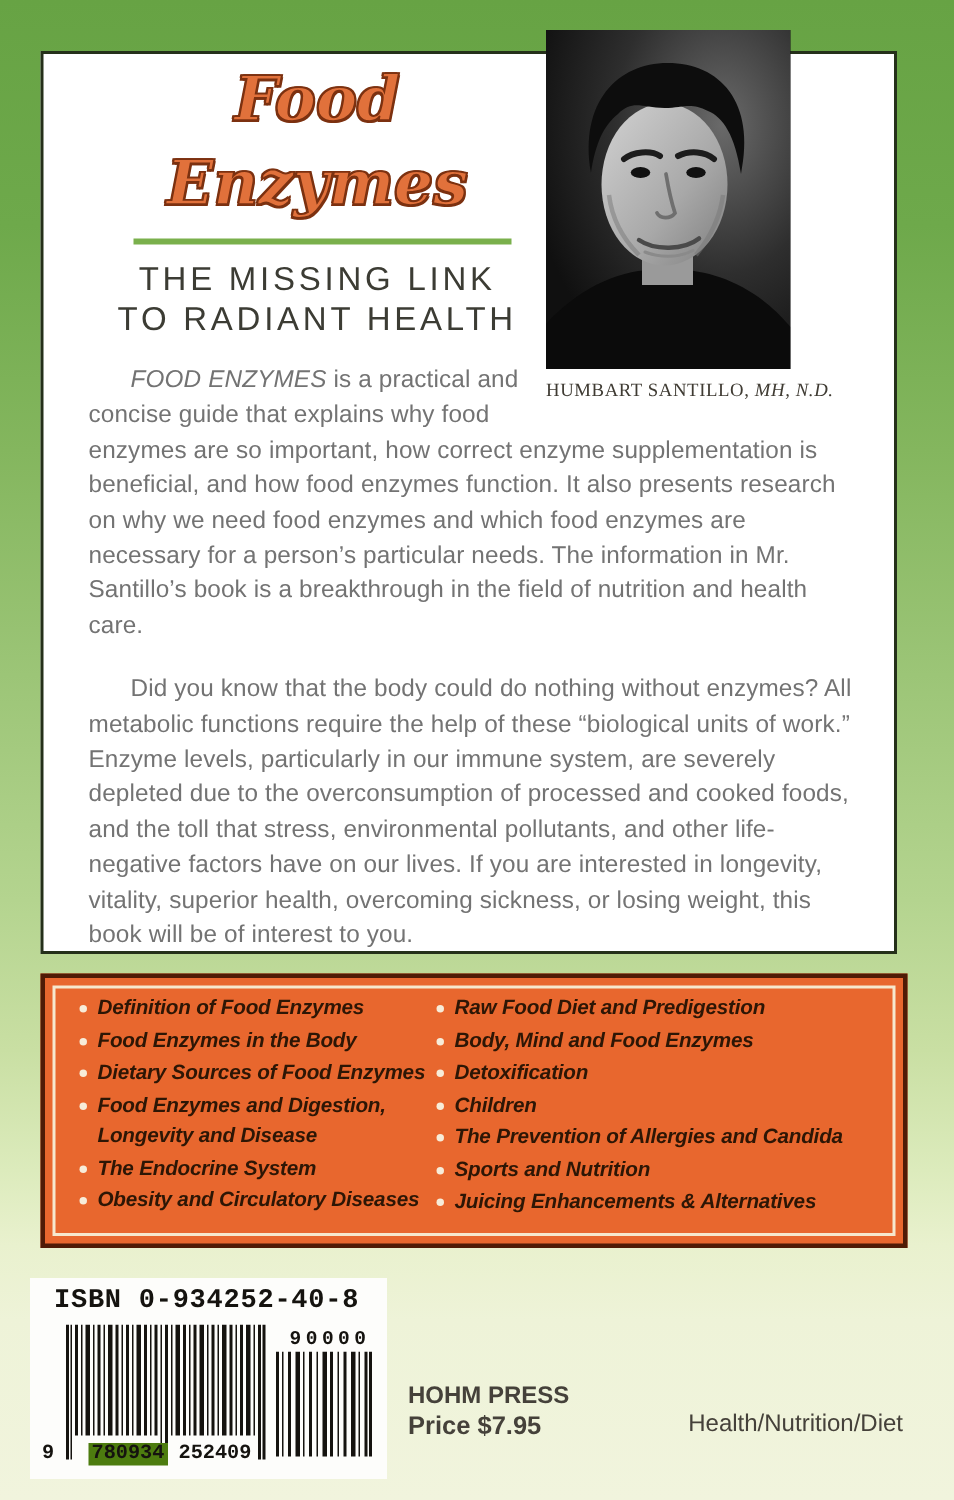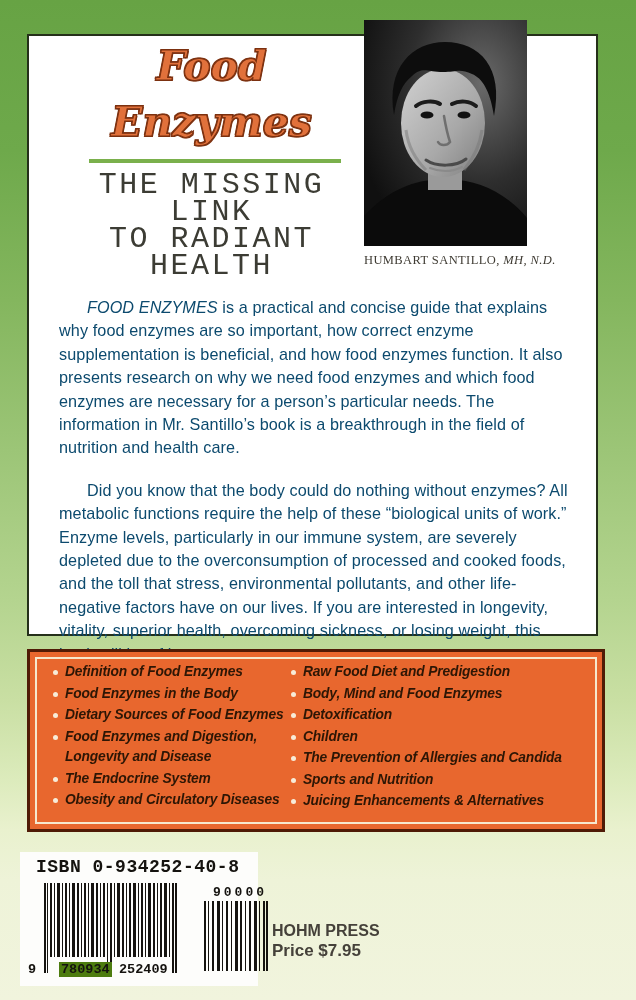--- a/index.html
+++ b/index.html
@@ -53,31 +53,31 @@
     color:#e1713b;
     -webkit-text-stroke:1px #7c3110;
     text-shadow:1px 1px 0 #7c3110,-1px -1px 0 #7c3110,1px -1px 0 #7c3110,-1px 1px 0 #7c3110;
   }
   .green-rule{
     width:252px; height:4px;
     background:#7ab04c;
     margin:9px auto 9px auto;
   }
   .subtitle-line{
-    font-family:Liberation Mono, monospace;
-    font-size:30px; line-height:27px;
+    font-family:Liberation Sans, sans-serif;
+    font-size:22px; line-height:27px;
     letter-spacing:2.5px;
     color:#3c3c34;
   }
 
   .para{
     margin:0;
     font-size:16.2px; line-height:23.4px;
     letter-spacing:.1px;
-    color:#0c4a6e;
+    color:#737373;
     text-indent:28px;
   }
   .para-1{ margin-top:16px; }
   .para-2{ margin-top:19px; }
   .para .lead{ font-style:italic; }
 
   
   .topics-box{
     position:absolute; left:27px; top:649px;
     width:578px; height:183px;
@@ -137,21 +137,21 @@
     font-family:"Liberation Mono","DejaVu Sans Mono",monospace;
     font-weight:bold; font-size:13.5px;
     color:#15130f;
   }
   .barcode-digits span{ position:absolute; top:0; }
   .bd-lead{ left:0; }
   .bd-g1{ left:31px; background:#4d7c0f; padding:0 2px; }
   .bd-g2{ left:89px; background:#fdfdfb; padding:0 2px; }
   .addon-barcode{
     position:absolute; left:164px; top:33px;
-    width:72px; height:92px;margin-left:20px;
+    width:72px; height:92px;
   }
   .addon-digits{
     font-family:"Liberation Mono","DejaVu Sans Mono",monospace;
     font-weight:bold; font-size:13px; letter-spacing:3px;
     color:#15130f; text-align:center;
     height:16px;
   }
 
   .publisher-block{
     position:absolute; left:272px; top:921px;
@@ -318,14 +318,15 @@
           <rect x="59" y="0" width="2" height="70" fill="#15130f"></rect>
           <rect x="62" y="0" width="2" height="70" fill="#15130f"></rect>
         </svg>
     </div>
   </div>
 
   <div class="publisher-block">
     <div>HOHM PRESS</div>
     <div class="price-line">Price $7.95</div>
   </div>
+  <div class="category">Health/Nutrition/Diet</div>
 
 </div>
 
 </body></html>

